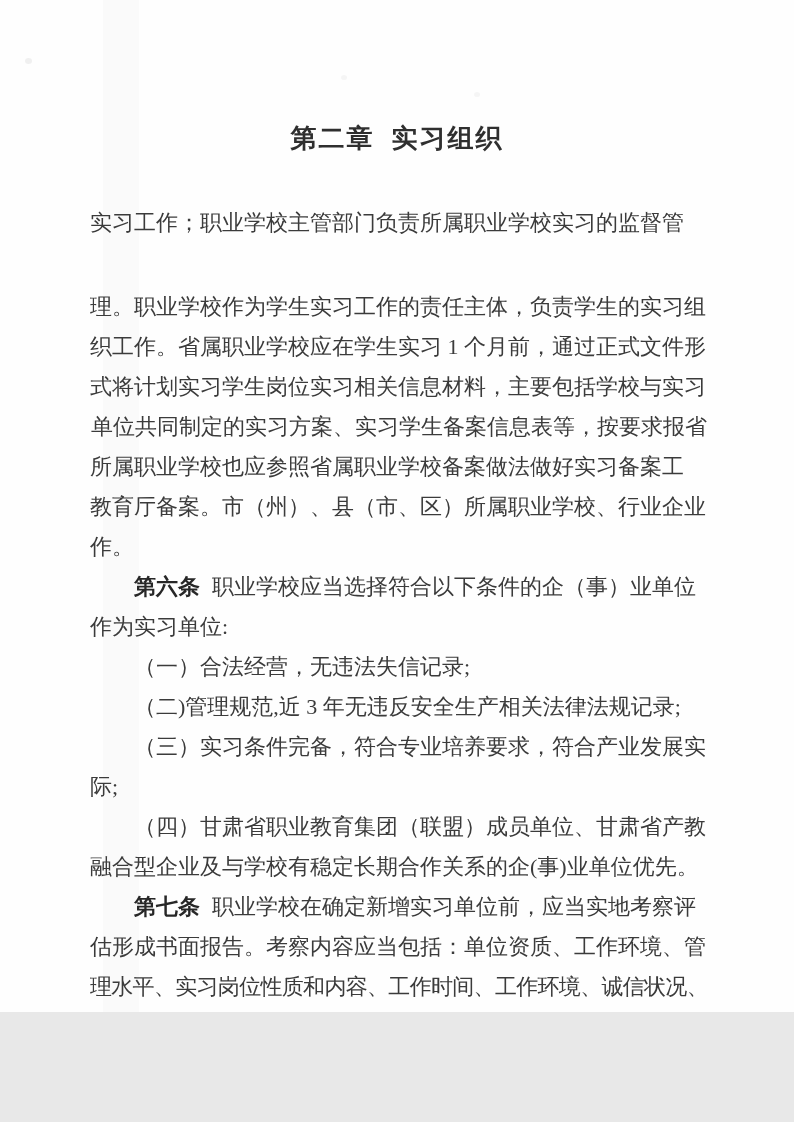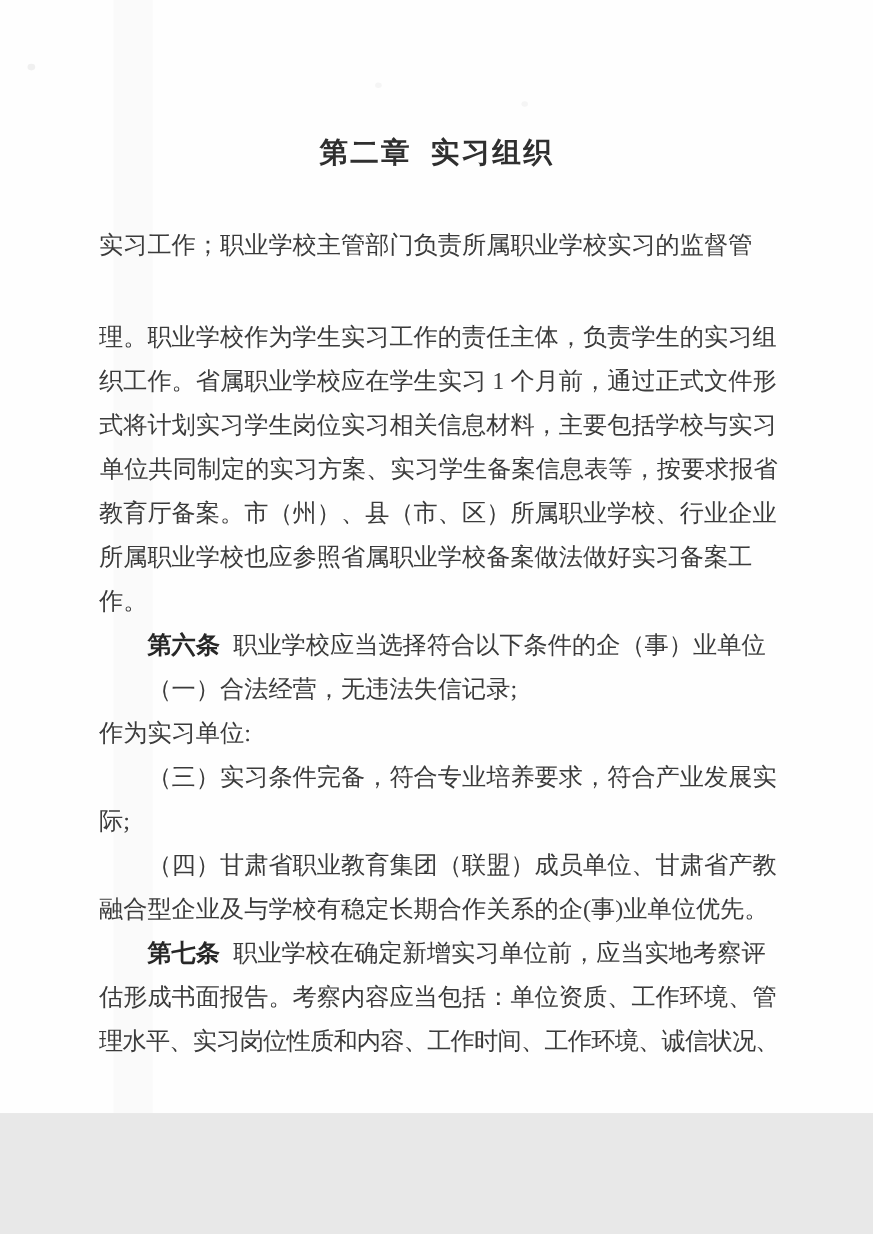--- a/index.html
+++ b/index.html
@@ -74,26 +74,27 @@
   <div class="artifact a5"></div>
 
   <div class="doc-title">第二章 实习组织</div>
 
   <div class="doc-body">
       <div class="line" style="letter-spacing: 0px;"><span>实习工作；职业学校主管部门负责所属职业学校实习的监督管</span></div>
       <div class="line" style="letter-spacing: 0px; margin-top: 44px;"><span>理。职业学校作为学生实习工作的责任主体，负责学生的实习组</span></div>
       <div class="line" style="letter-spacing: 0px;"><span>织工作。省属职业学校应在学生实习 1 个月前，通过正式文件形</span></div>
       <div class="line" style="letter-spacing: 0px;"><span>式将计划实习学生岗位实习相关信息材料，主要包括学校与实习</span></div>
       <div class="line" style="letter-spacing: 0px; text-align: center;"><span>单位共同制定的实习方案、实习学生备案信息表等，按要求报省</span></div>
+      <div class="line" style="letter-spacing: 0px;"><span>所属职业学校也应参照省属职业学校备案做法做好实习备案工</span></div>
       <div class="line" style="letter-spacing: 0px;"><span>教育厅备案。市（州）、县（市、区）所属职业学校、行业企业</span></div>
-      <div class="line" style="letter-spacing: 0px;"><span>所属职业学校也应参照省属职业学校备案做法做好实习备案工</span></div>
       <div class="line"><span>作。</span></div>
       <div class="line indent" style="letter-spacing: 0px;"><span class="lead">第六条</span><span>职业学校应当选择符合以下条件的企（事）业单位</span></div>
+      <div class="line"><span>作为实习单位:</span></div>
       <div class="line indent"><span>（一）合法经营，无违法失信记录;</span></div>
-      <div class="line"><span>作为实习单位:</span></div>
+      <div class="line indent" style="letter-spacing: 0px;"><span>（二)管理规范,近 3 年无违反安全生产相关法律法规记录;</span></div>
       <div class="line indent" style="letter-spacing: 0px;"><span>（三）实习条件完备，符合专业培养要求，符合产业发展实</span></div>
       <div class="line"><span>际;</span></div>
       <div class="line indent" style="letter-spacing: 0px;"><span>（四）甘肃省职业教育集团（联盟）成员单位、甘肃省产教</span></div>
       <div class="line" style="letter-spacing: 0px;"><span>融合型企业及与学校有稳定长期合作关系的企(事)业单位优先。</span></div>
       <div class="line indent" style="letter-spacing: 0px;"><span class="lead">第七条</span><span>职业学校在确定新增实习单位前，应当实地考察评</span></div>
       <div class="line" style="letter-spacing: 0px;"><span>估形成书面报告。考察内容应当包括：单位资质、工作环境、管</span></div>
       <div class="line" style="letter-spacing: -0.69px;"><span>理水平、实习岗位性质和内容、工作时间、工作环境、诚信状况、</span></div>
     </div>
 
   <div class="page-number">– 6 –</div>

